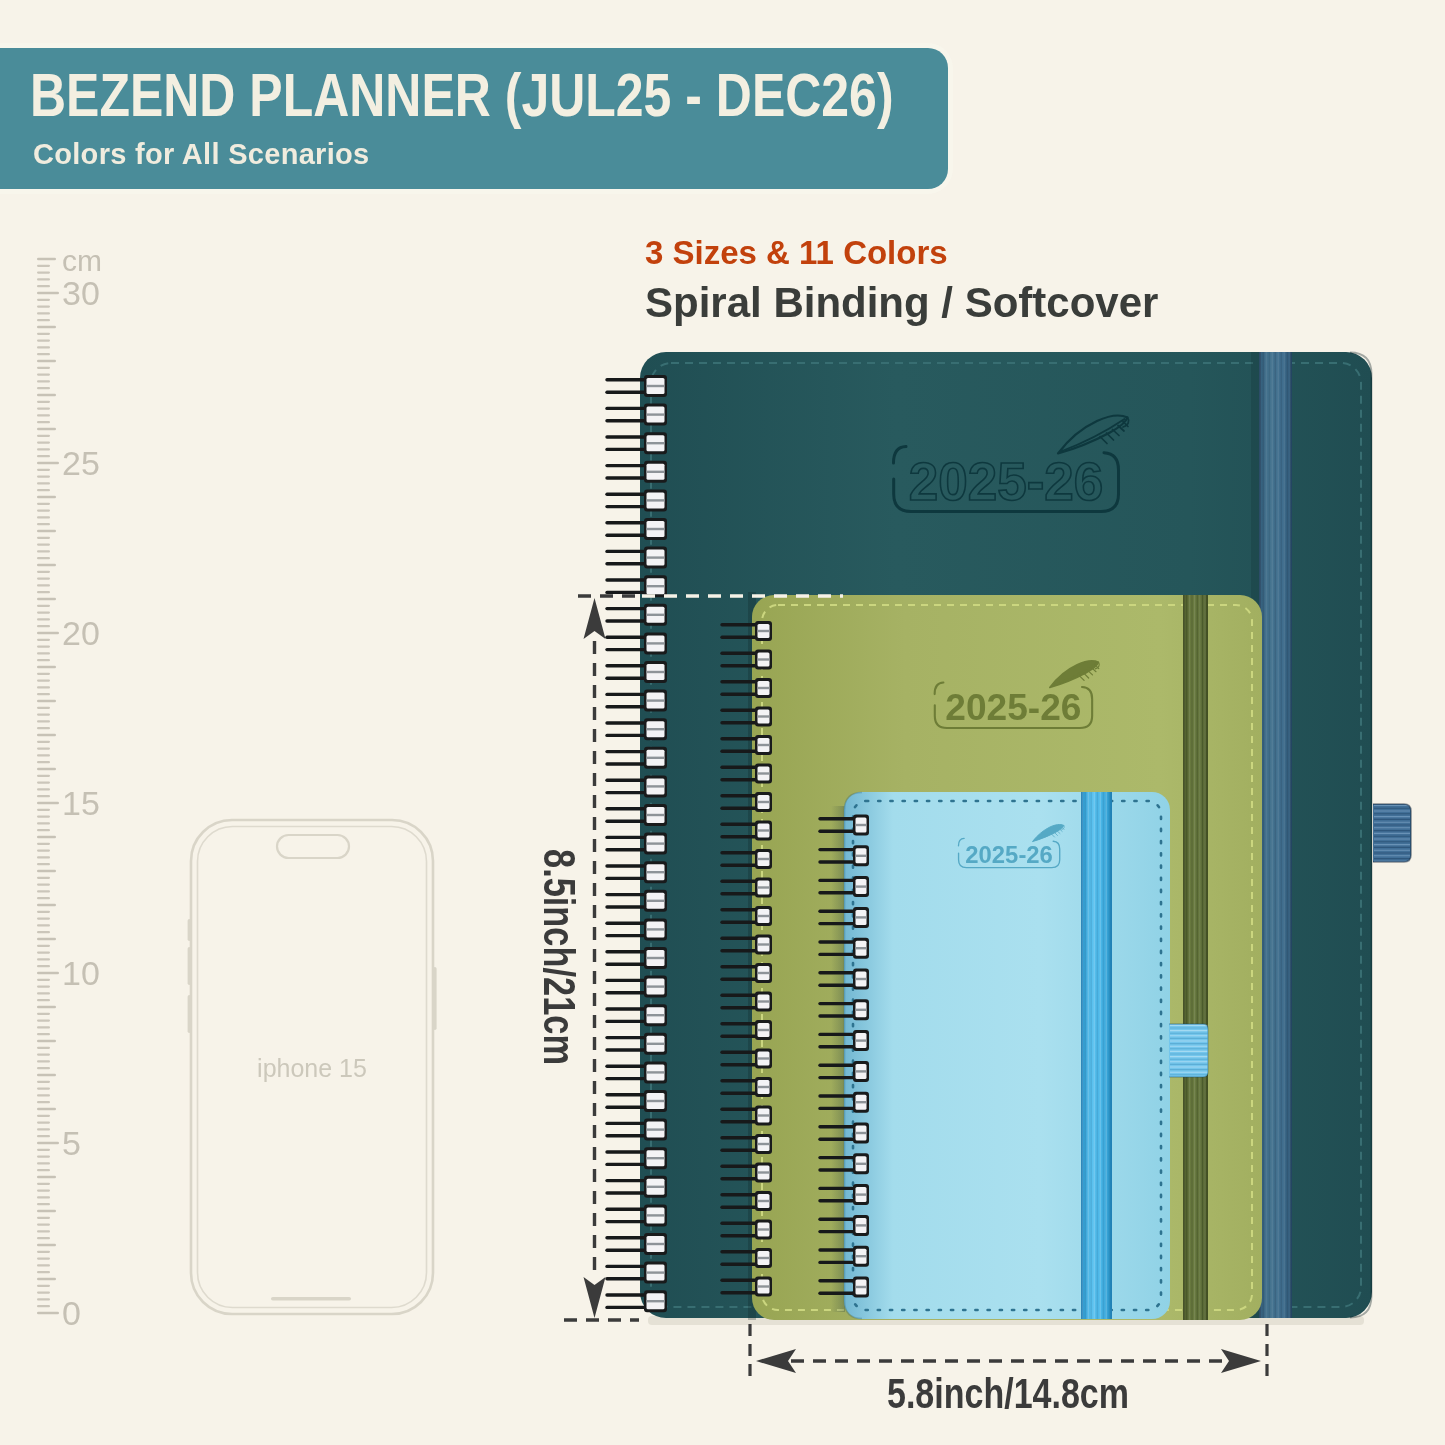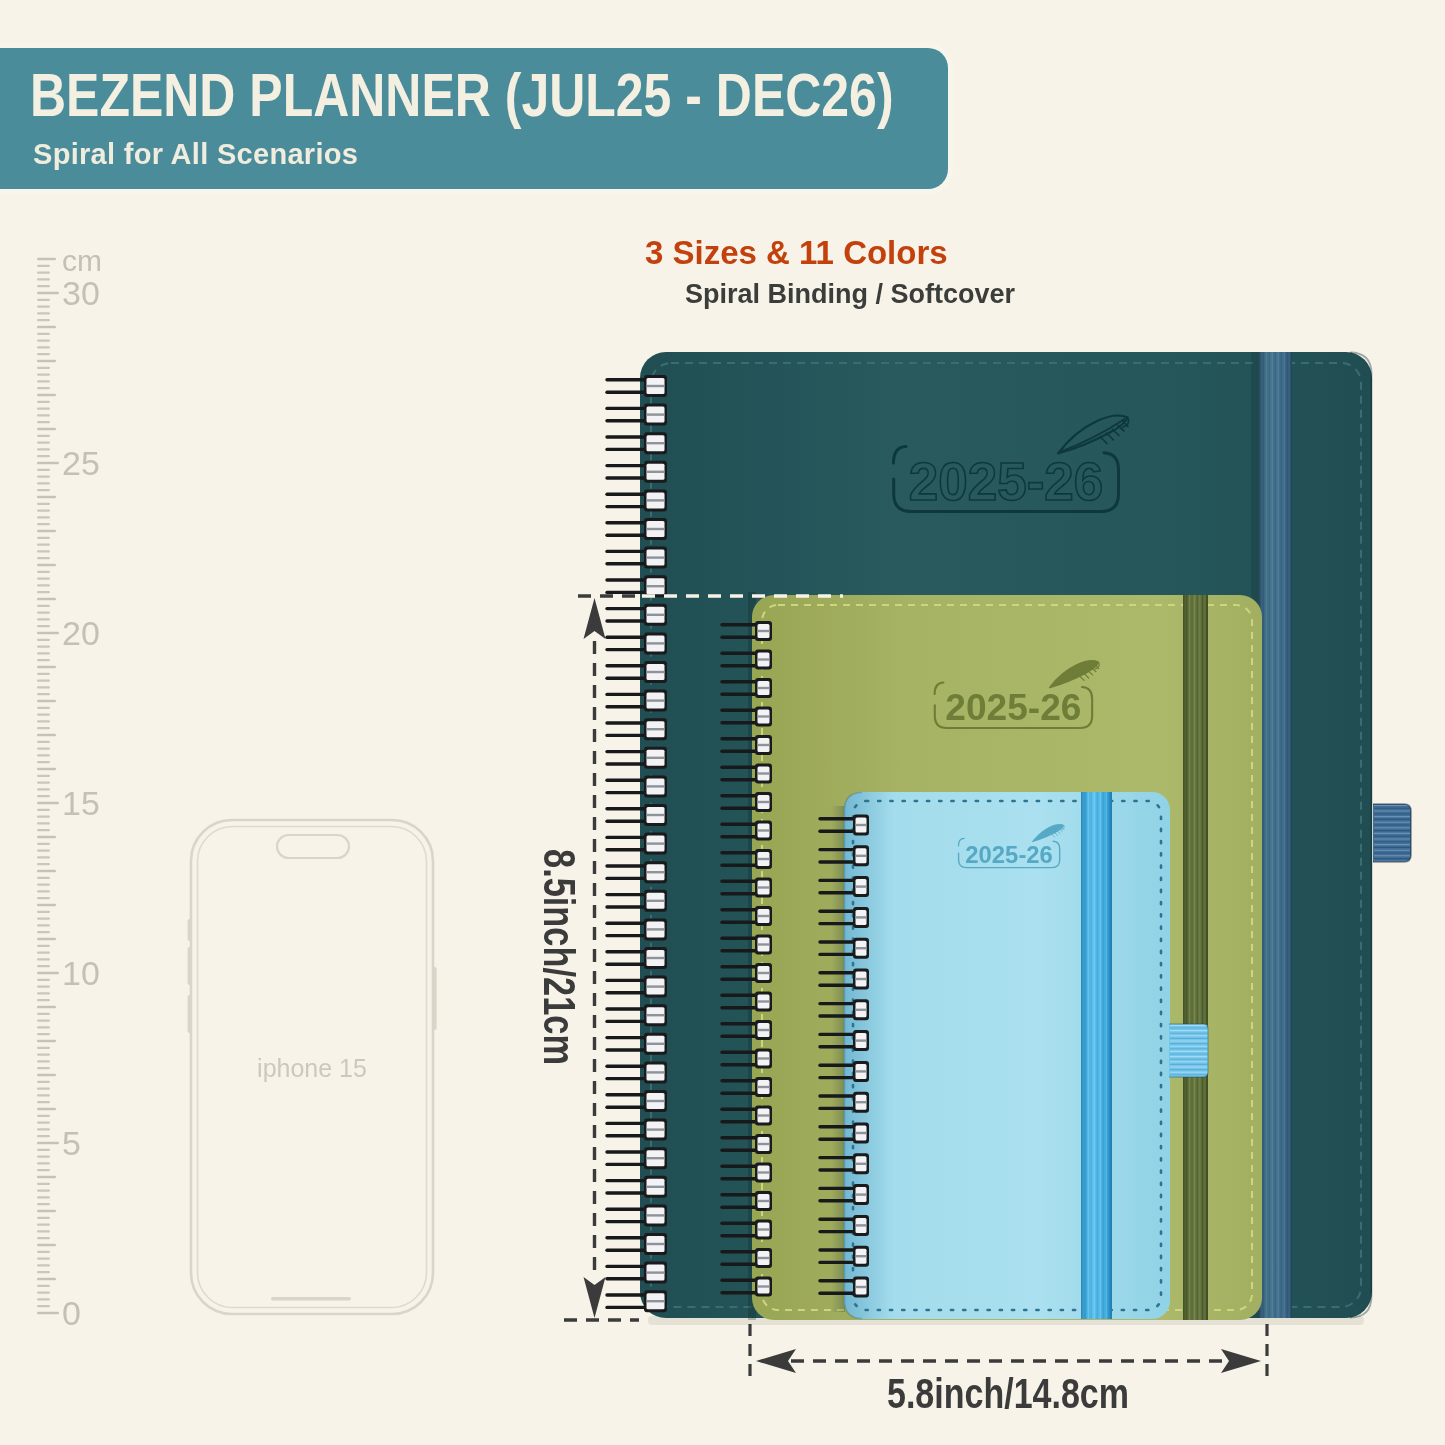--- a/index.html
+++ b/index.html
@@ -3,25 +3,25 @@
 <style>
 html,body{margin:0;padding:0;}
 body{width:1445px;height:1445px;background:#F7F3E9;position:relative;overflow:hidden;font-family:"Liberation Sans", sans-serif;}
 .abs{position:absolute;}
 </style></head><body>
 
 <div class="abs" style="left:0;top:48px;width:948px;height:141px;background:#4A8C99;border-radius:0 20px 20px 0;box-shadow:0 0 0 5px rgba(248,246,236,0.95);"></div>
 
 <div class="abs" style="left:30px;top:59px;font-size:62px;font-weight:bold;color:#F3EFE1;white-space:nowrap;transform:scaleX(0.806);transform-origin:left top;">BEZEND PLANNER (JUL25 - DEC26)</div>
 
-<div class="abs" style="left:33px;top:138px;font-size:29px;font-weight:bold;color:#F0ECDE;letter-spacing:0.3px;">Spiral for All Scenarios</div>
+<div class="abs" style="left:33px;top:138px;font-size:29px;font-weight:bold;color:#F0ECDE;letter-spacing:0.3px;">Colors for All Scenarios</div>
 
 <div class="abs" style="left:645px;top:234px;font-size:33px;font-weight:bold;color:#c2410c;">3 Sizes &amp; 11 Colors</div>
 
-<div class="abs" style="left:645px;top:279px;font-size:27px;font-weight:bold;color:#3A3D3A;margin-left:40px;">Spiral Binding / Softcover</div>
+<div class="abs" style="left:645px;top:279px;font-size:42px;font-weight:bold;color:#3A3D3A;">Spiral Binding / Softcover</div>
 <svg class="abs" style="left:0;top:0;" width="1445" height="1445" viewBox="0 0 1445 1445">
 <defs>
 <linearGradient id="gcteal" x1="0" y1="0" x2="1" y2="0">
 <stop offset="0" stop-color="#204E53"></stop>
         <stop offset="0.35" stop-color="#285A5E"></stop>
 <stop offset="0.75" stop-color="#25565A"></stop>
         <stop offset="1" stop-color="#204D52"></stop>
       </linearGradient>
 <linearGradient id="gcgreen" x1="0" y1="0" x2="1" y2="0">
 <stop offset="0" stop-color="#98A553"></stop>

